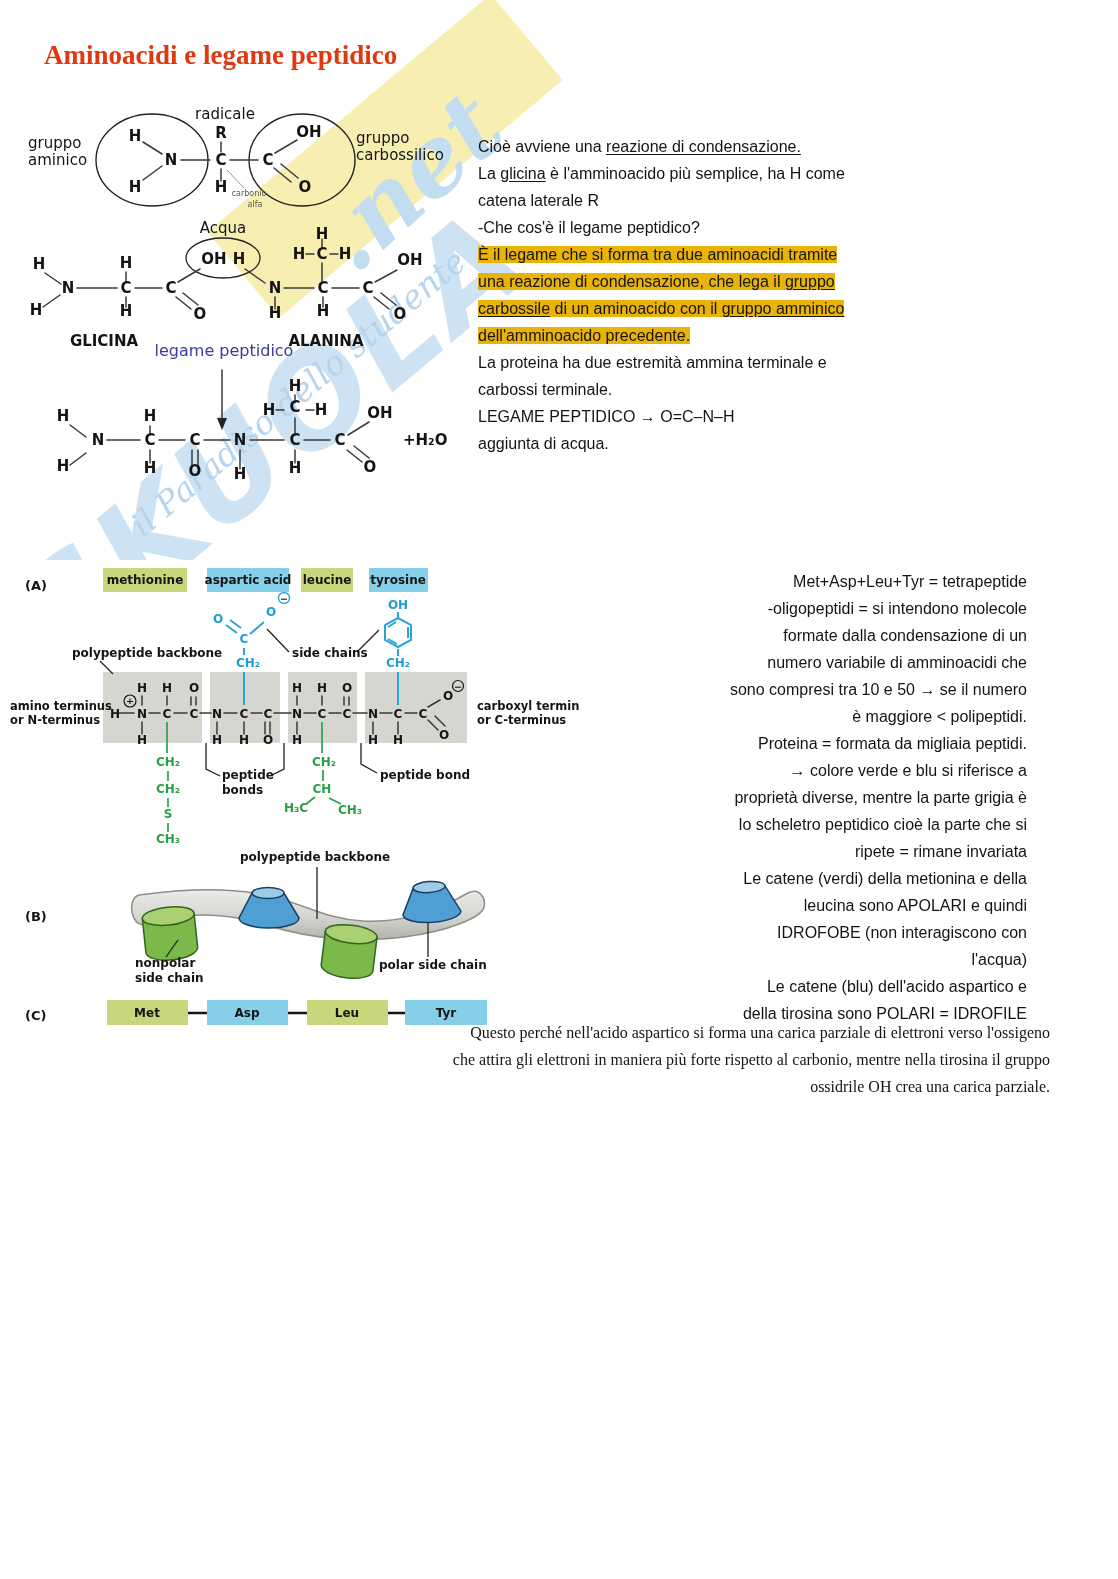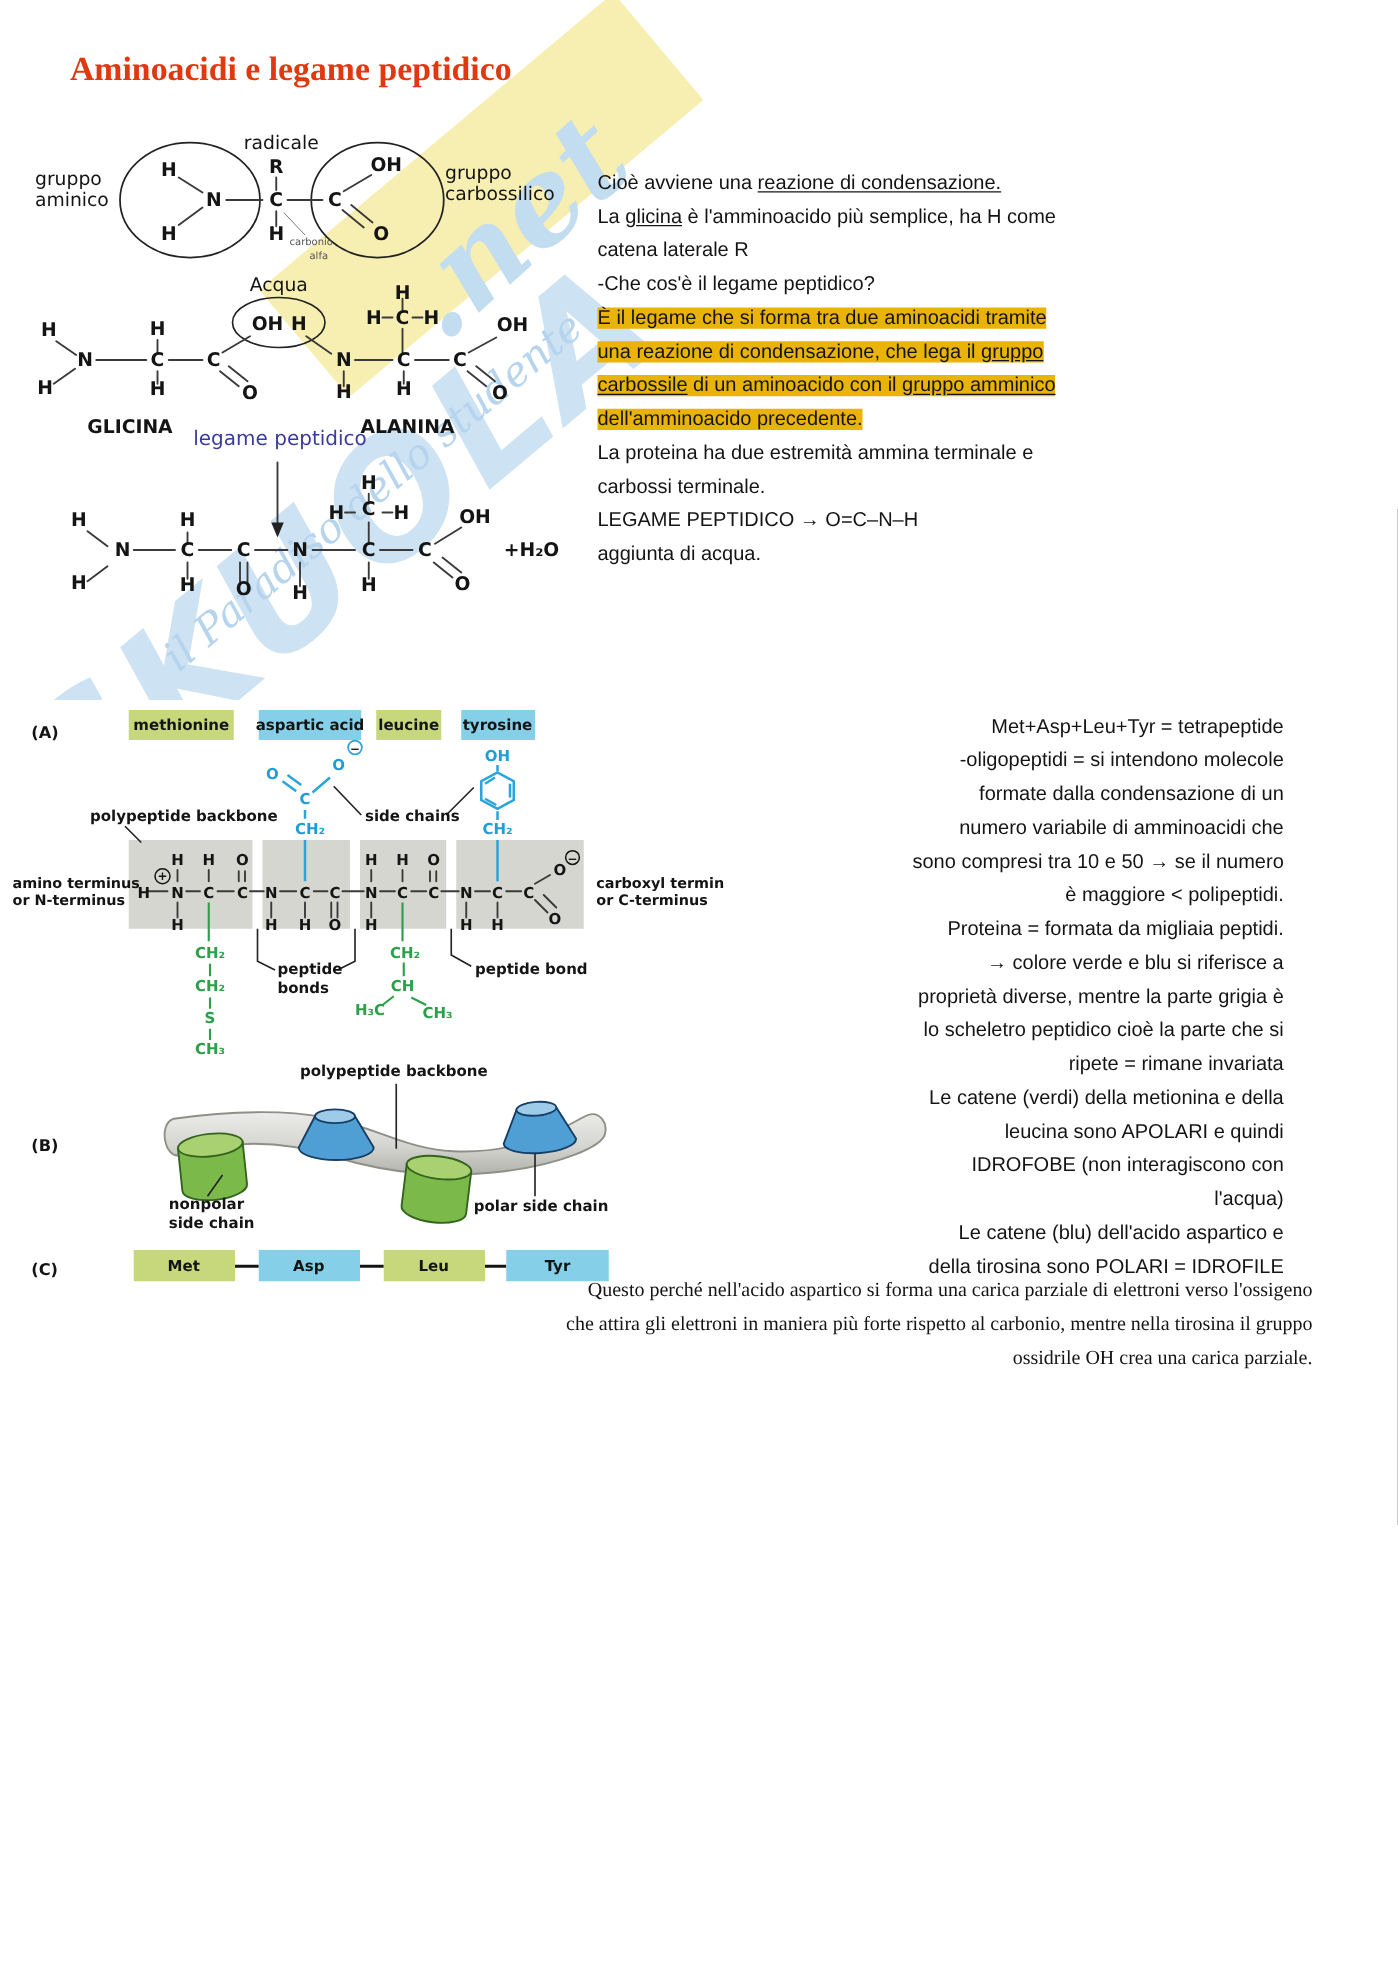--- a/index.html
+++ b/index.html
@@ -10,21 +10,21 @@
   .wm div{position:absolute;}
   .wm-yellow{left:200px;top:100px;width:370px;height:112px;background:#f7efb2;transform:rotate(-40deg);}
   .wm-brand{left:-35px;top:360px;font-family:"DejaVu Sans",sans-serif;font-weight:bold;font-style:italic;
             font-size:128px;letter-spacing:6px;color:#cde2f2;transform:rotate(-40deg);}
   .wm-net{left:305px;top:125px;font-family:"DejaVu Serif",serif;font-style:italic;font-weight:bold;
           font-size:96px;color:#c2dcf0;transform:rotate(-42deg);}
   .wm-tag{left:70px;top:330px;width:560px;font-family:"DejaVu Serif",serif;font-style:italic;
           font-size:33px;color:#b6d4ed;white-space:nowrap;transform:rotate(-40deg);}
   
   .content{position:absolute;left:0;top:0;width:1118px;height:1579px;z-index:1;}
-  .title{position:absolute;left:56px;top:40px;font-family:"Liberation Serif","DejaVu Serif",serif;
+  .title{position:absolute;left:44px;top:40px;font-family:"Liberation Serif","DejaVu Serif",serif;
          font-weight:bold;font-size:27px;color:#e1380f;}
   .txt{position:absolute;font-size:16px;line-height:27px;color:#141414;}
   .notes-top{left:478px;top:133px;width:540px;}
   .notes-mid{left:597px;top:568px;width:430px;}
   .notes-bottom{left:130px;top:1019px;width:920px;font-family:Liberation Serif, serif;}
   .preline{white-space:pre-line;text-align:right;}
   .u{text-decoration:underline;text-underline-offset:2px;}
   .hl{background:#eab308;}
   .fig{position:absolute;}
   

